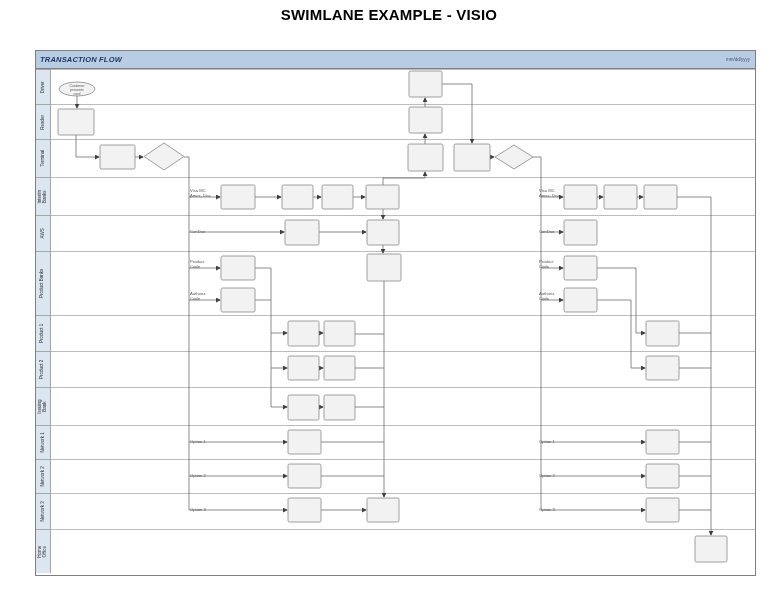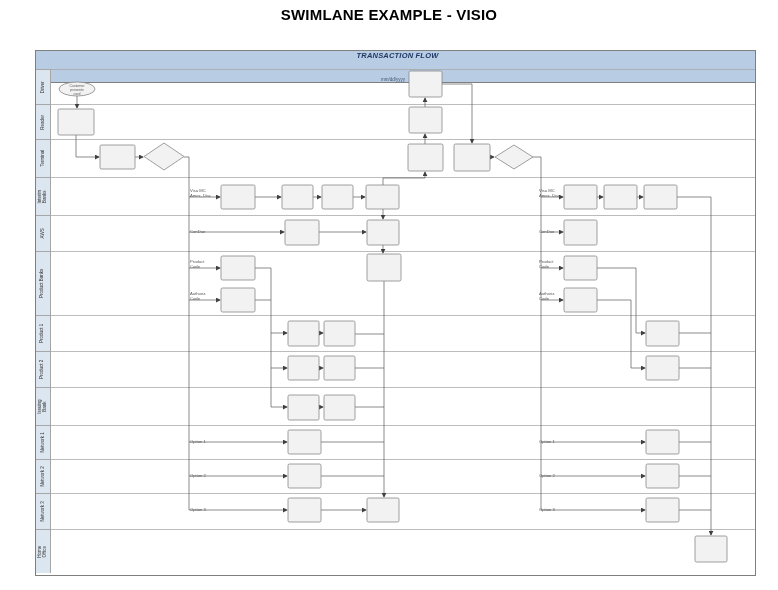--- a/index.html
+++ b/index.html
@@ -1,19 +1,19 @@
 <!DOCTYPE html>
 <html><head>
 <meta charset="utf-8">
 <style>
   html,body{margin:0;padding:0;background:#ffffff;}
   body{width:778px;height:590px;position:relative;font-family:"Liberation Sans",sans-serif;overflow:hidden;}
   #page-title{position:absolute;top:6px;left:0;width:778px;text-align:center;font-size:15px;font-weight:bold;color:#000;letter-spacing:.2px;}
   #diagram{position:absolute;left:35px;top:50px;width:719px;height:524px;border:1px solid #7f7f7f;background:#fff;box-sizing:content-box;}
-  #dg-header{position:absolute;left:0;top:0;width:719px;height:32px;background:#b8cce4;border-bottom:1px solid #7f7f7f;box-sizing:border-box;display:flex;align-items:center;justify-content:space-between;flex-direction:column;}
+  #dg-header{position:absolute;left:0;top:0;width:719px;height:18px;background:#b8cce4;border-bottom:1px solid #7f7f7f;box-sizing:border-box;display:flex;align-items:center;justify-content:space-between;}
   #dg-header .hdr-title{font-size:7.5px;font-weight:bold;font-style:italic;color:#1f3864;padding-left:4px;letter-spacing:.2px;}
   #dg-header .hdr-date{font-size:4.5px;color:#44546a;padding-right:5px;}
   .lane-label{position:absolute;left:0;width:15px;background:#dce6f1;border-top:1px solid #a6a6a6;border-right:1px solid #a6a6a6;box-sizing:border-box;display:flex;align-items:center;justify-content:center;overflow:hidden;}
   .lane-label span{transform:rotate(-90deg);font-size:4.5px;color:#333;white-space:pre;text-align:center;line-height:1.05;}
   #dg-svg{position:absolute;left:0;top:0;}
   .anno{position:absolute;font-size:4.2px;line-height:1.2;color:#595959;white-space:pre;}
 </style>
 </head>
 <body>
 

